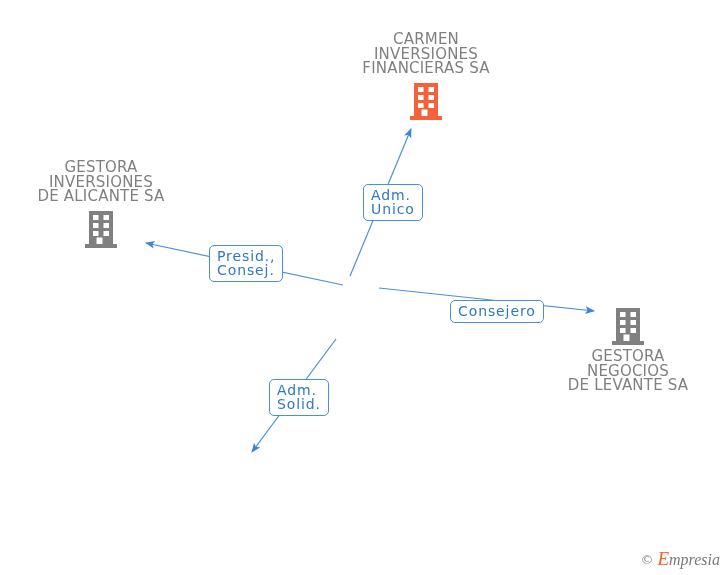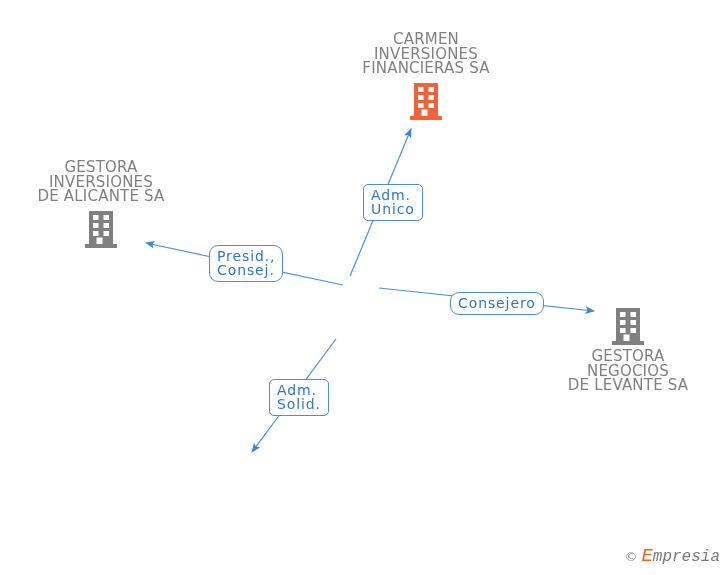--- a/index.html
+++ b/index.html
@@ -74,25 +74,25 @@
     align-items: center;
     gap: 4px;
     z-index: 6;
   }
   #watermark .copy {
     color: #8a8a8a;
     font-size: 13px;
     line-height: 13px;
   }
   #watermark .brand {
-    font-family: Liberation Mono, monospace;
+    font-family: Liberation Serif, serif;
     font-style: italic;
     font-size: 16px;
     color: #7a7a7a;
-    line-height: 24px;
+    line-height: 19px;
     text-align: center;
   }
   #watermark .brand .cap {
     color: #f26322;
     font-size: 19px;
   }
 </style>
 </head>
 <body>
 
@@ -169,24 +169,24 @@
     </span>
     <div class="caption">GESTORA
 NEGOCIOS
 DE LEVANTE SA</div>
   </div>
 
 
   <div class="edge-label" style="left:363px; top:184px;">Adm.
 Unico</div>
 
-  <div class="edge-label" style="left:209px; top:245px;border-radius:9px;">Presid.,
+  <div class="edge-label" style="left:209px; top:245px;">Presid.,
 Consej.</div>
 
-  <div class="edge-label" style="left:450px; top:292px;border-radius:9px;">Consejero</div>
+  <div class="edge-label" style="left:450px; top:300px;">Consejero</div>
 
   <div class="edge-label" style="left:269px; top:379px;">Adm.
 Solid.</div>
 
   <div id="watermark">
     <span class="copy">©</span>
     <span class="brand"><span class="cap">E</span><span>mpresia</span></span>
   </div>
 
 </div>

